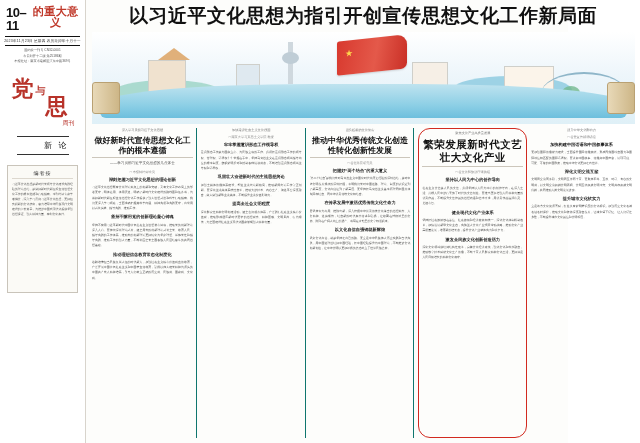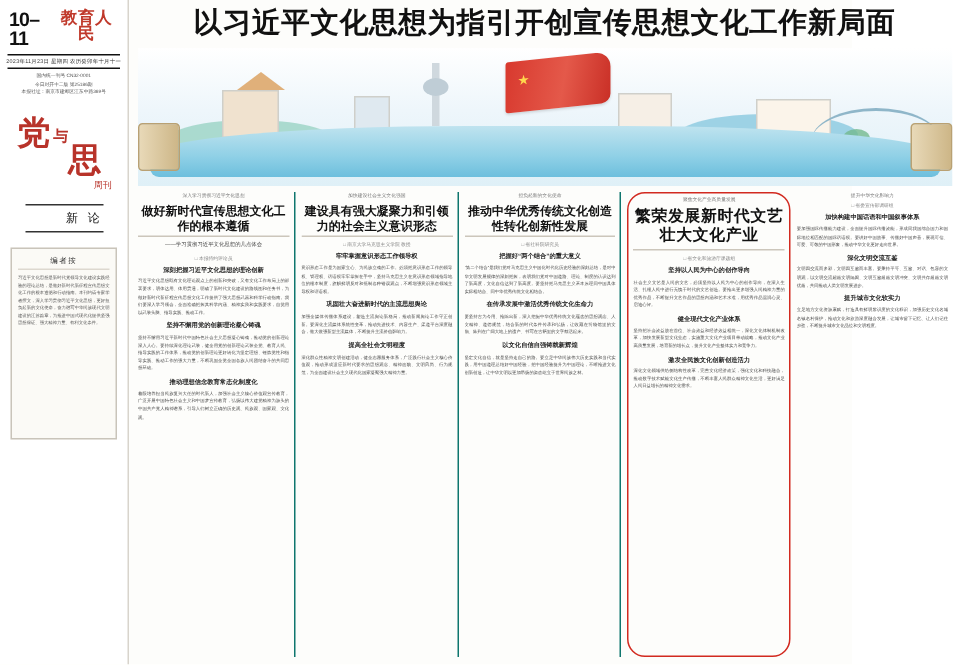--- a/index.html
+++ b/index.html
@@ -332,21 +332,21 @@
 </style>
 </head>
 <body>
 
 <div class="page">
 
   <div class="masthead">
     <div class="mh-top">
       <div class="mh-pagenum">10–11</div>
       <div class="mh-paper">
-        <div class="mh-paper-name">教育人民</div>
+        <div class="mh-paper-name">的重大意义</div>
       </div>
     </div>
     <div class="mh-rule"></div>
     <div class="mh-date">2023年11月23日 星期四 农历癸卯年十月十一</div>
     <div class="mh-rule2"></div>
     <div class="mh-meta">
       <div>国内统一刊号 CN32-0001</div>
       <div>今日对开十二版  第25186期</div>
       <div>本报社址：南京市建邺区江东中路369号</div>
     </div>
@@ -403,21 +403,20 @@
         <div class="sect-h">坚持不懈用党的创新理论凝心铸魂</div>
         <div class="body">坚持不懈用习近平新时代中国特色社会主义思想凝心铸魂，推动党的创新理论深入人心。要持续深化理论武装，健全用党的创新理论武装全党、教育人民、指导实践的工作体系，推动党的创新理论更好转化为坚定理想、锤炼党性和指导实践、推动工作的强大力量，不断巩固全党全国各族人民团结奋斗的共同思想基础。</div>
         <div class="sect-h">推动理想信念教育常态化制度化</div>
         <div class="body">着眼培养担当民族复兴大任的时代新人，加强社会主义核心价值观宣传教育，广泛开展中国特色社会主义和中国梦宣传教育，弘扬以伟大建党精神为源头的中国共产党人精神谱系，引导人们树立正确的历史观、民族观、国家观、文化观。</div>
       </div>
     </div>
 
     <div class="col">
       <div class="art">
         <div class="art-kicker">加快建设社会主义文化强国</div>
-        <div class="art-head h-mid vert-accent">建设具有强大凝聚力和引领力的社会主义意识形态</div>
         <div class="art-byline">□ 南京大学马克思主义学院 教授</div>
         <div class="sect-h">牢牢掌握意识形态工作领导权</div>
         <div class="body">意识形态工作是为国家立心、为民族立魂的工作。必须把意识形态工作的领导权、管理权、话语权牢牢掌握在手中，坚持马克思主义在意识形态领域指导地位的根本制度，旗帜鲜明反对和抵制各种错误观点，不断增强意识形态领域主导权和话语权。</div>
         <div class="sect-h">巩固壮大奋进新时代的主流思想舆论</div>
         <div class="body">加强全媒体传播体系建设，塑造主流舆论新格局，推动新闻舆论工作守正创新。要深化主流媒体系统性变革，推动先进技术、内容生产、渠道平台深度融合，做大做强新型主流媒体，不断提升主流价值影响力。</div>
         <div class="sect-h">提高全社会文明程度</div>
         <div class="body">深化群众性精神文明创建活动，健全志愿服务体系，广泛践行社会主义核心价值观，推动形成适应新时代要求的思想观念、精神面貌、文明风尚、行为规范，为全面建设社会主义现代化国家凝聚强大精神力量。</div>
       </div>
     </div>
 

